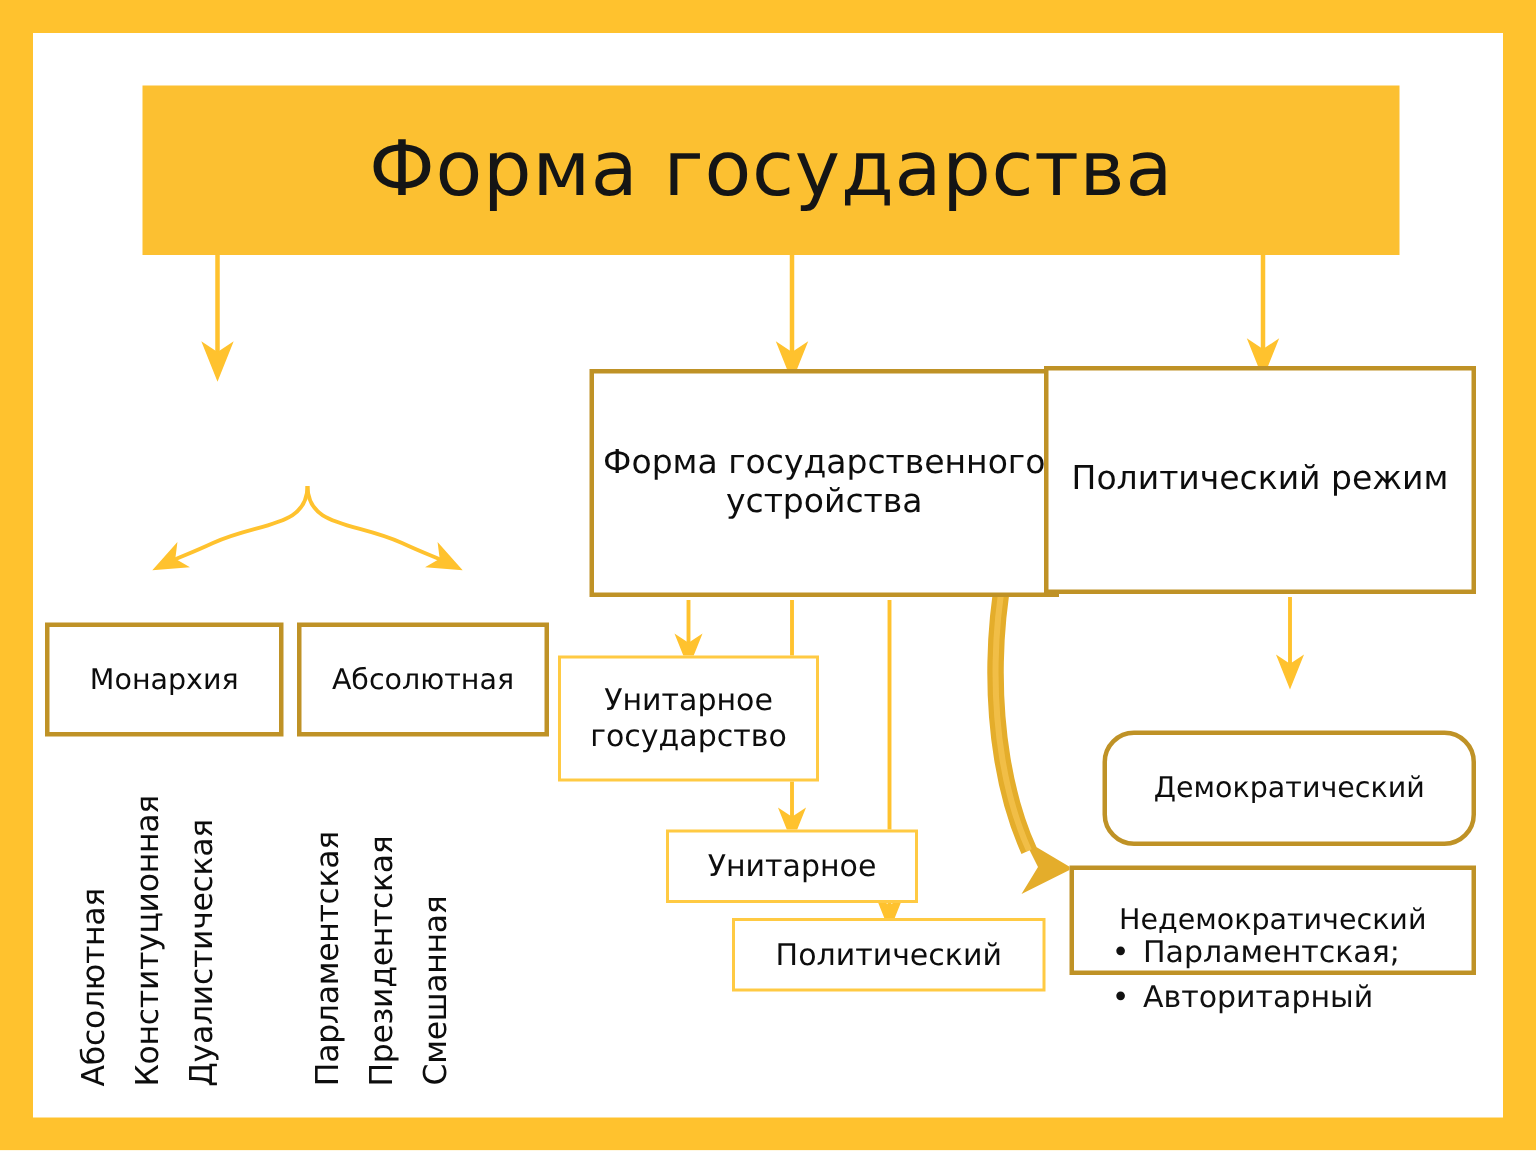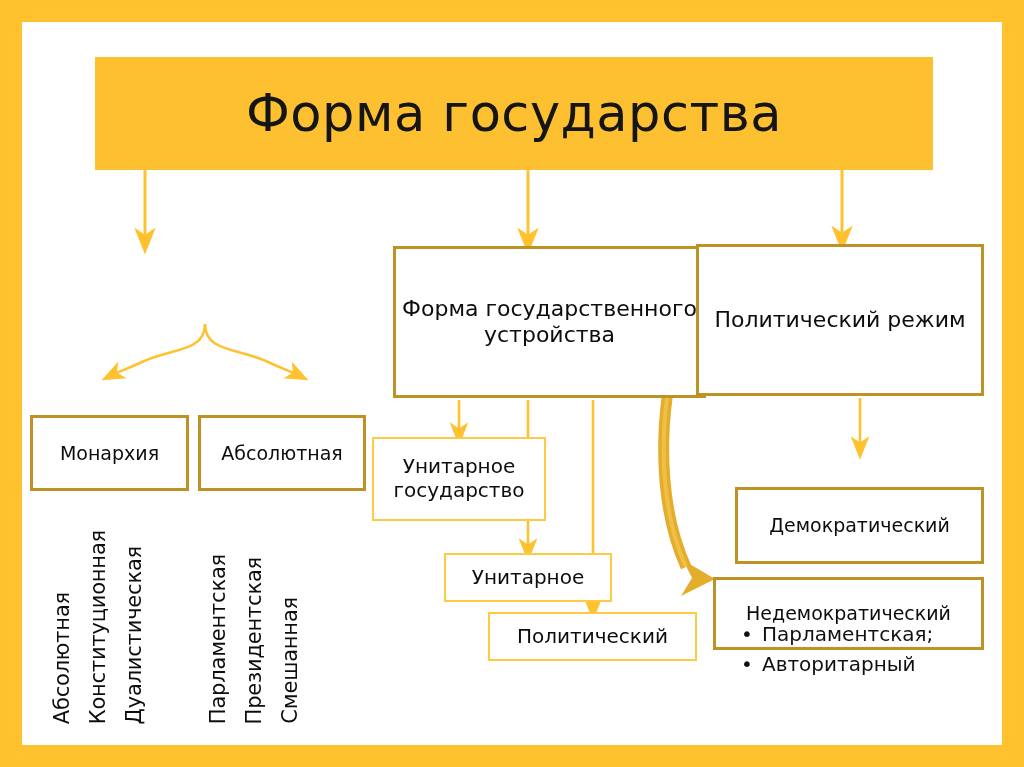--- a/index.html
+++ b/index.html
@@ -94,21 +94,21 @@
   #box-form-gos-ustr   { left: 371px; top: 224px; width: 313px; height: 152px; }
   #box-pol-rezhim      { left: 674px; top: 222px; width: 288px; height: 152px; text-align: right; }
 
   #box-monarhiya  { left: 8px;   top: 357px; width: 159px; height: 76px; }
   #box-respublika { left: 176px; top: 357px; width: 168px; height: 76px; }
 
   #box-unitarnoe     { left: 350px; top: 415px; width: 174px; height: 84px; }
   #box-federaciya    { left: 422px; top: 531px; width: 168px; height: 49px; }
   #box-konfederaciya { left: 466px; top: 590px; width: 209px; height: 49px; }
 
-  #box-democratic    { left: 713px; top: 429px; width: 249px; height: 77px; }
+  #box-democratic    { left: 713px; top: 429px; width: 249px; height: 77px; border-radius: 21px; }
   #box-nondemocratic { left: 691px; top: 519px; width: 271px; height: 73px; }
 
   
   .vgroup {
     position: absolute;
     display: flex;
     flex-direction: row;
     align-items: flex-end;
     z-index: 5;
   }

